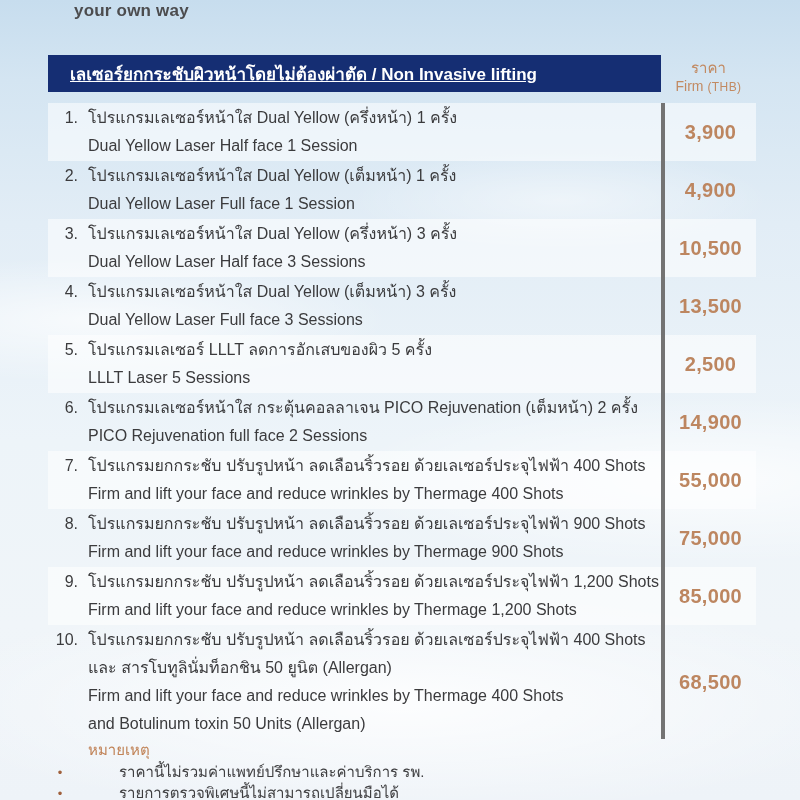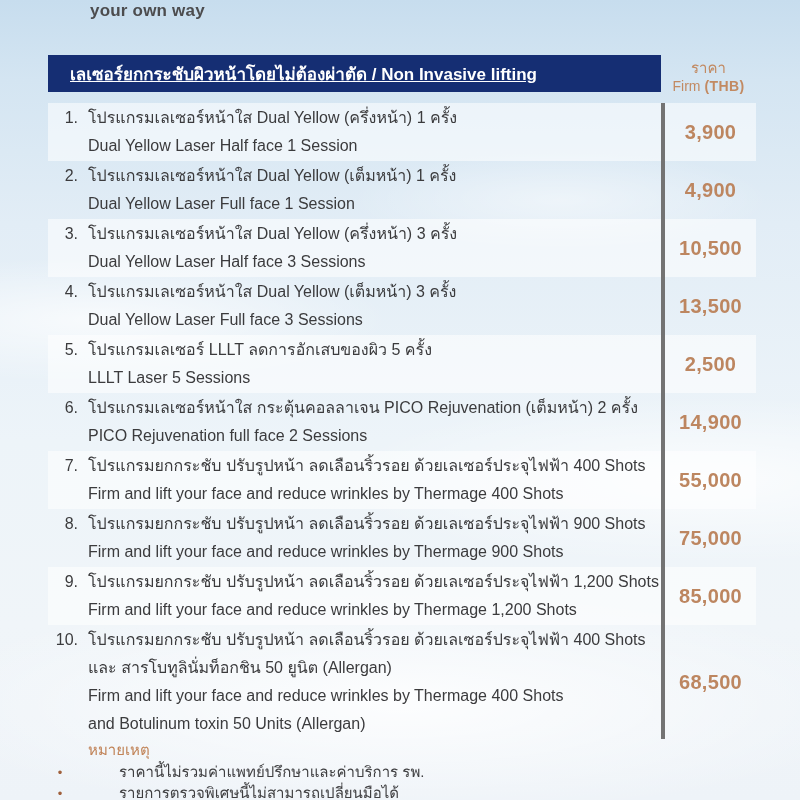--- a/index.html
+++ b/index.html
@@ -7,36 +7,36 @@
     width:800px;height:800px;overflow:hidden;position:relative;
     font-family:"Liberation Sans","DejaVu Sans",sans-serif;
     background:
       radial-gradient(ellipse 420px 90px at 12% 40%, rgba(255,255,255,.70), rgba(255,255,255,0) 70%),
       radial-gradient(ellipse 520px 120px at 88% 60%, rgba(255,255,255,.75), rgba(255,255,255,0) 70%),
       radial-gradient(ellipse 650px 150px at 50% 88%, rgba(255,255,255,.85), rgba(255,255,255,0) 75%),
       radial-gradient(ellipse 300px 70px at 70% 25%, rgba(255,255,255,.45), rgba(255,255,255,0) 70%),
       linear-gradient(180deg,#c7ddee 0%,#d4e5f2 10%,#e2edf6 28%,#edf4f9 55%,#f0f5f9 78%,#eef3f8 100%);
   }
   .slogan{
-    position:absolute;left:90px;top:1px;
+    position:absolute;left:74px;top:1px;
     font-size:17px;font-weight:bold;color:#4c4c4e;letter-spacing:.2px;
   }
   .table{position:absolute;left:48px;top:55px;width:708px;}
   .thead{display:flex;height:37px;}
   .title-bar{
     width:613px;height:37px;background:#152e73;
     display:flex;align-items:center;box-sizing:border-box;padding-left:22px;
   }
   .title-bar .title{color:#ffffff;font-weight:bold;font-size:17px;text-decoration:underline;}
   .price-head{
     width:95px;text-align:center;color:#c28a62;line-height:19px;padding-top:3px;
   }
   .price-head .lbl-th{font-size:15px;}
   .price-head .lbl-en{font-size:14px;}
-  .price-head .thb{font-size:14px;letter-spacing:.4px;font-weight:bold;}
+  .price-head .thb{font-size:12px;letter-spacing:.4px;}
   #rows{margin-top:11px;}
   .row{display:flex;}
   .row.alt{background:rgba(255,255,255,0.55);}
   .cell-main{width:613px;box-sizing:border-box;padding:1px 0;}
   .line{line-height:28px;font-size:16px;color:#3b3b3d;display:flex;}
   .num{width:40px;box-sizing:border-box;padding-right:10px;text-align:right;flex:none;}
   .txt{flex:1;}
   .cell-price{
     width:95px;box-sizing:border-box;border-left:4px solid #737373;
     display:flex;align-items:center;justify-content:center;

